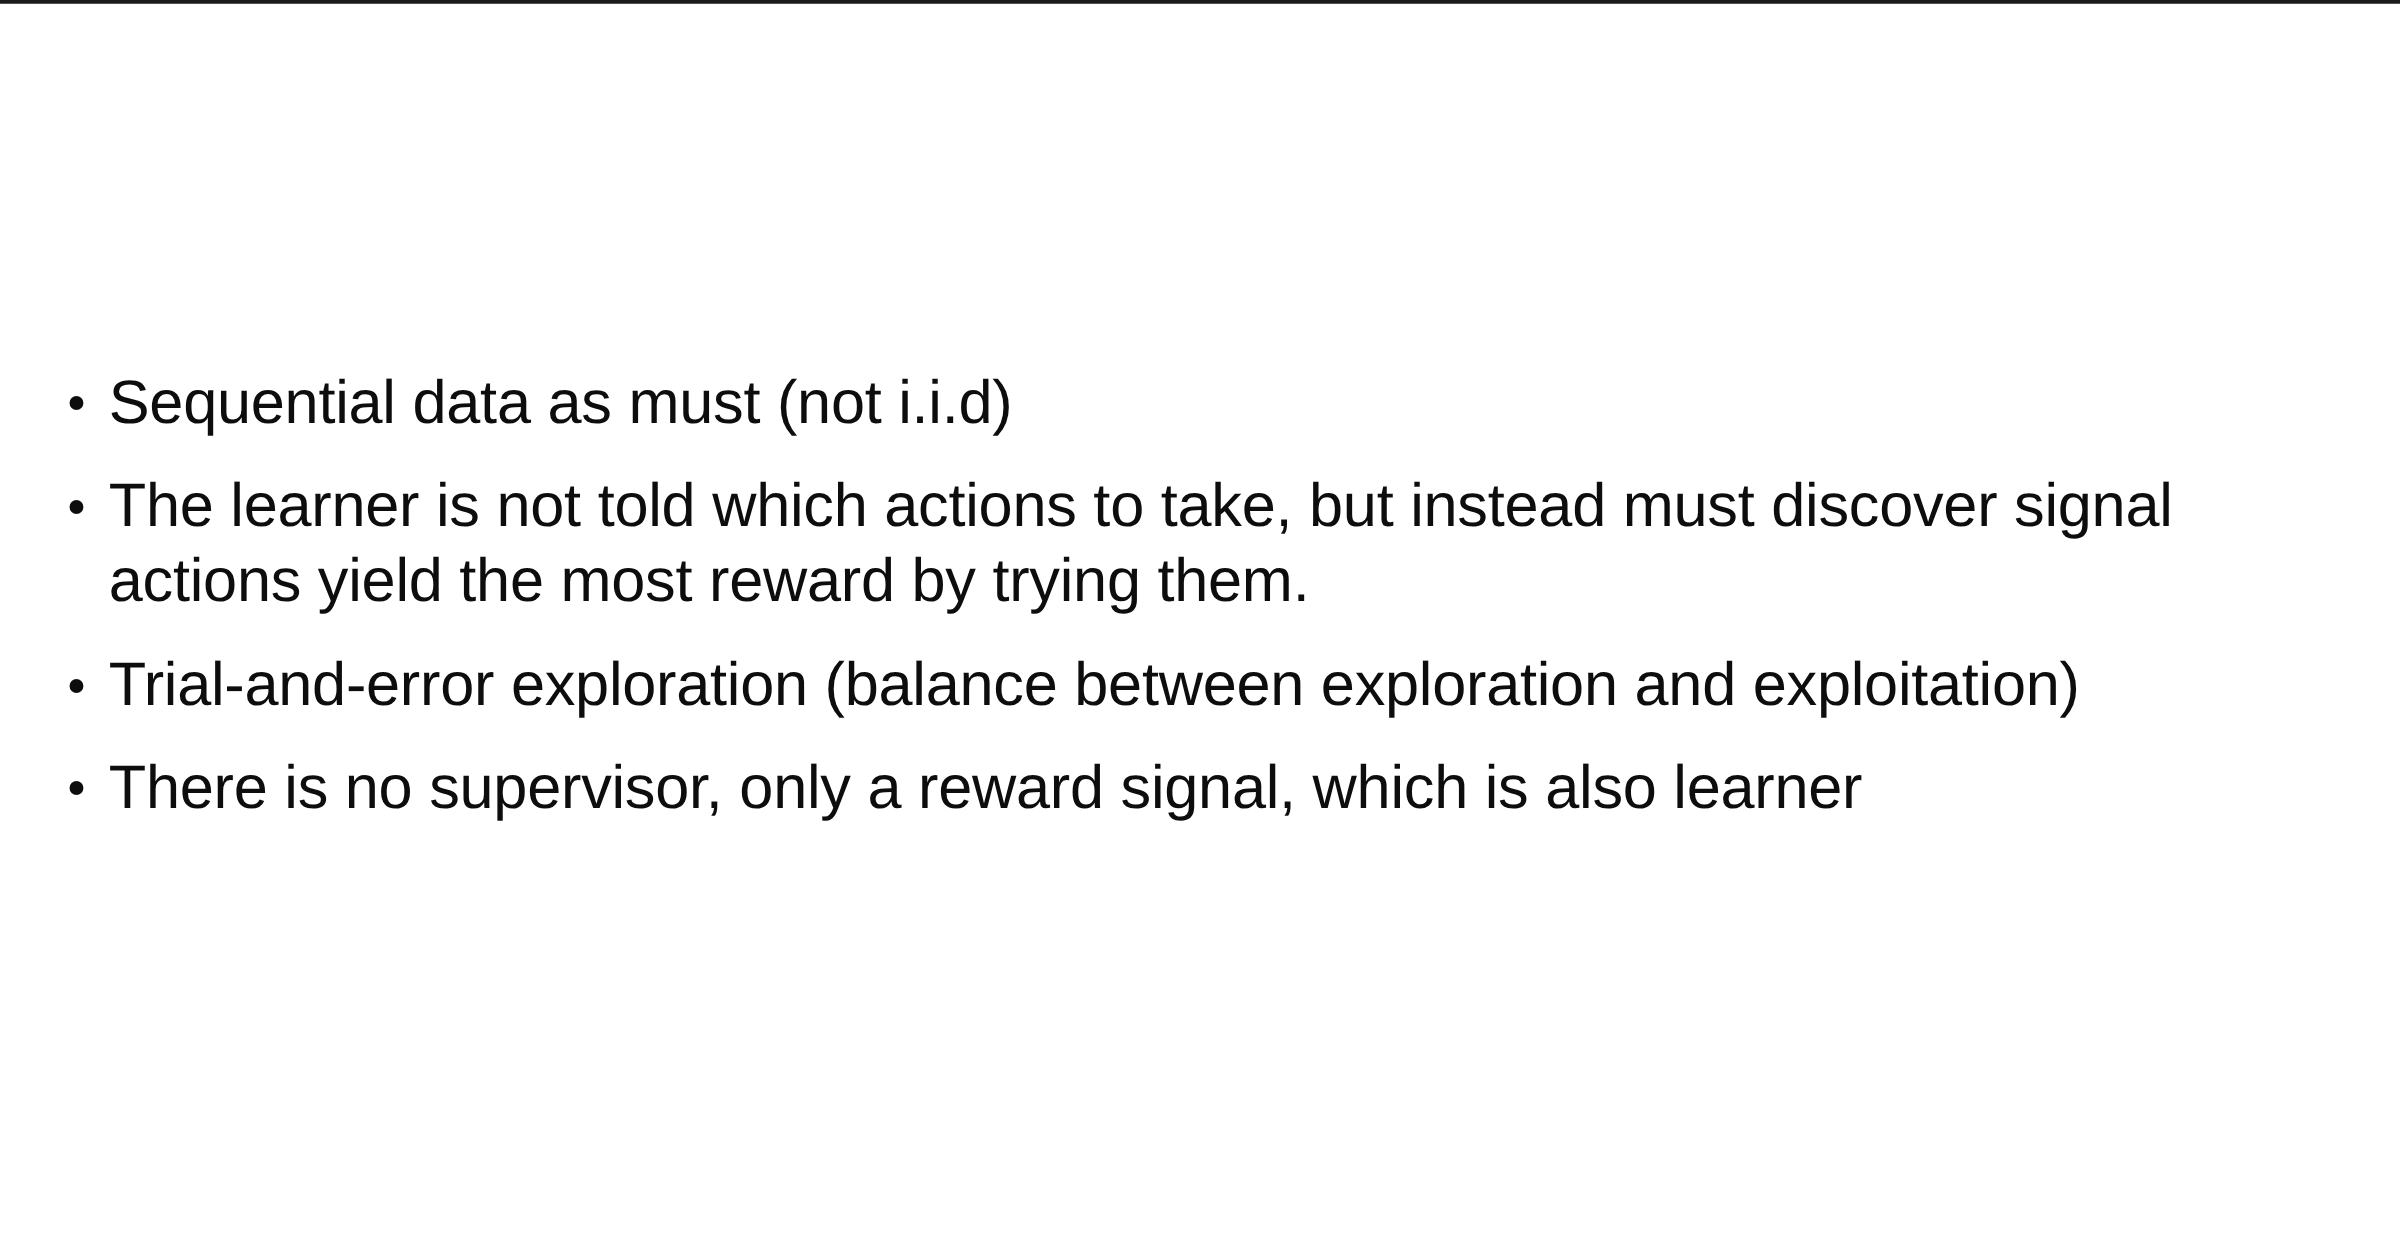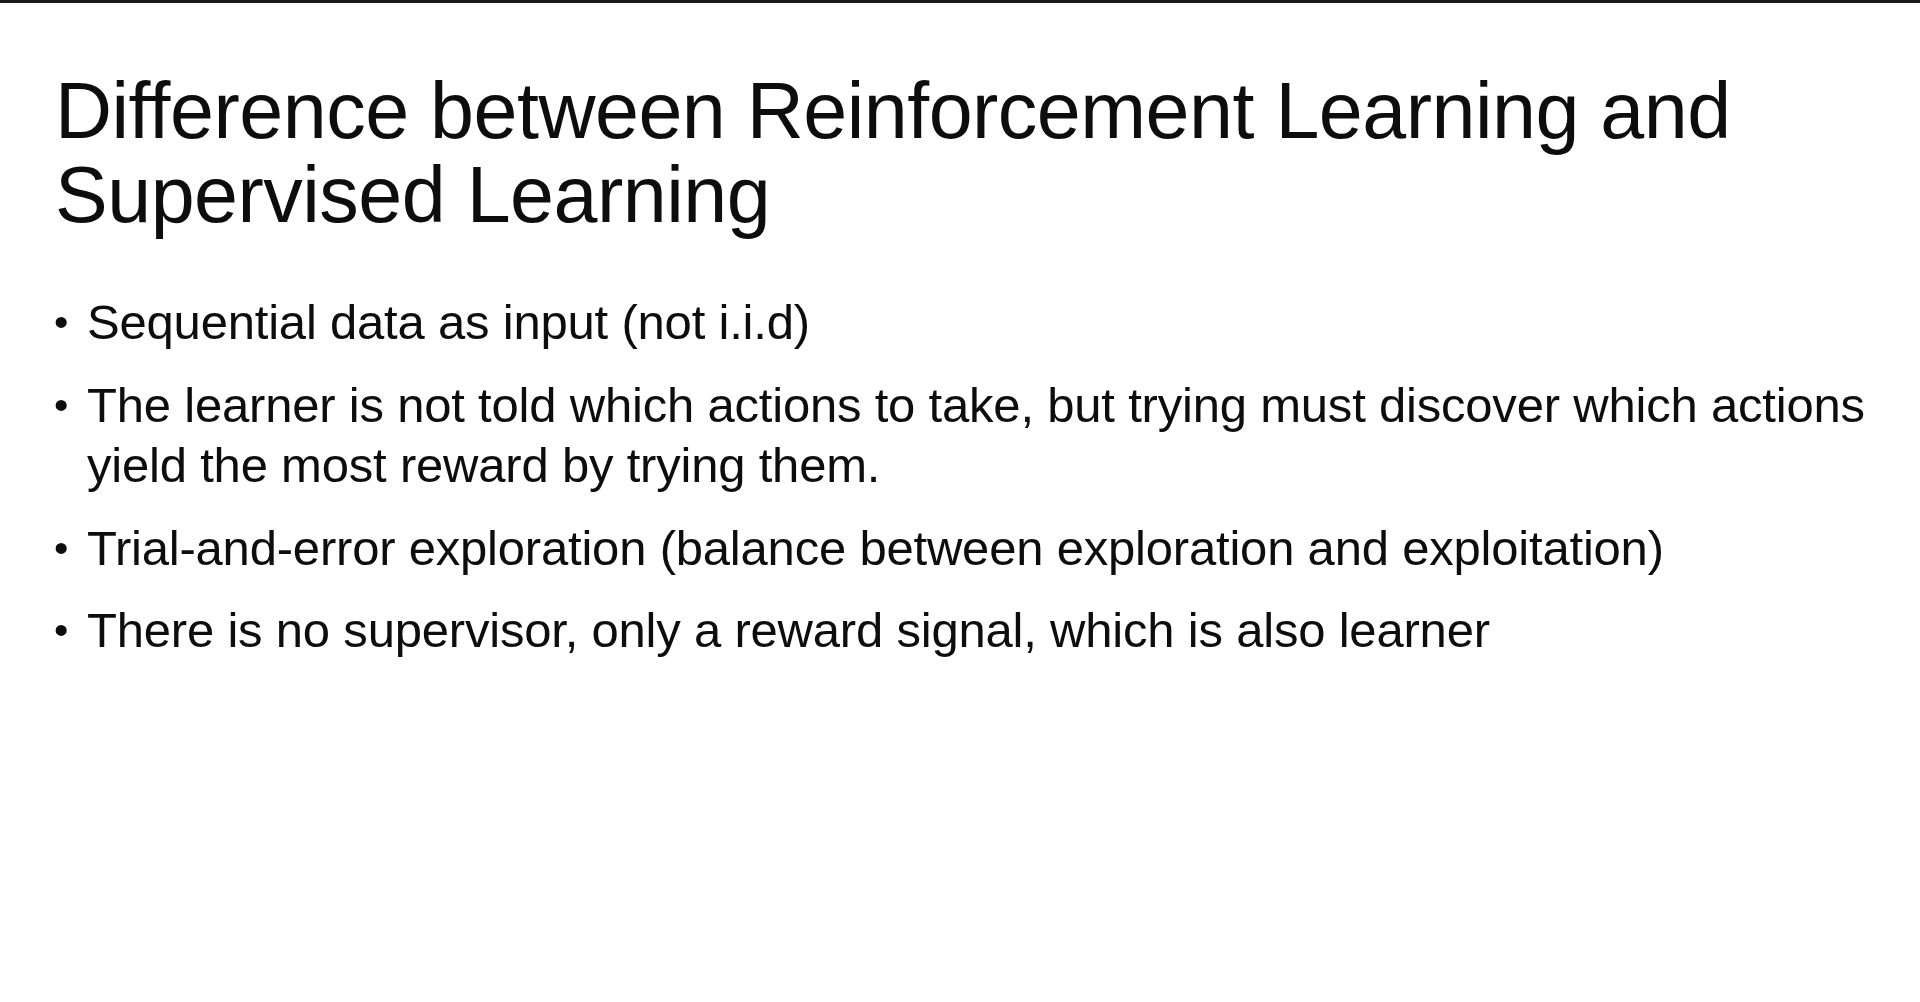--- a/index.html
+++ b/index.html
@@ -85,32 +85,31 @@
     display: block;
   }
 </style>
 </head>
 <body>
 
 <div class="slide">
 
   <div class="top-edge-rule"></div>
 
-  <h1 class="slide-title">Difference between Reinforcement Learning and Supervised Learning</h1>
 
   <ul class="body-list">
 
     <li class="bullet-item">
       <span class="bullet-glyph">•</span>
-      <span class="bullet-text">Sequential data as input (not i.i.d)</span>
+      <span class="bullet-text">Sequential data as must (not i.i.d)</span>
     </li>
 
     <li class="bullet-item">
       <span class="bullet-glyph">•</span>
-      <span class="bullet-text">The learner is not told which actions to take, but trying must discover which actions yield the most reward by trying them.</span>
+      <span class="bullet-text">The learner is not told which actions to take, but instead must discover signal actions yield the most reward by trying them.</span>
     </li>
 
     <li class="bullet-item">
       <span class="bullet-glyph">•</span>
       <span class="bullet-text">Trial-and-error exploration (balance between exploration and exploitation)</span>
     </li>
 
     <li class="bullet-item">
       <span class="bullet-glyph">•</span>
       <span class="bullet-text">There is no supervisor, only a reward signal, which is also learner</span>

